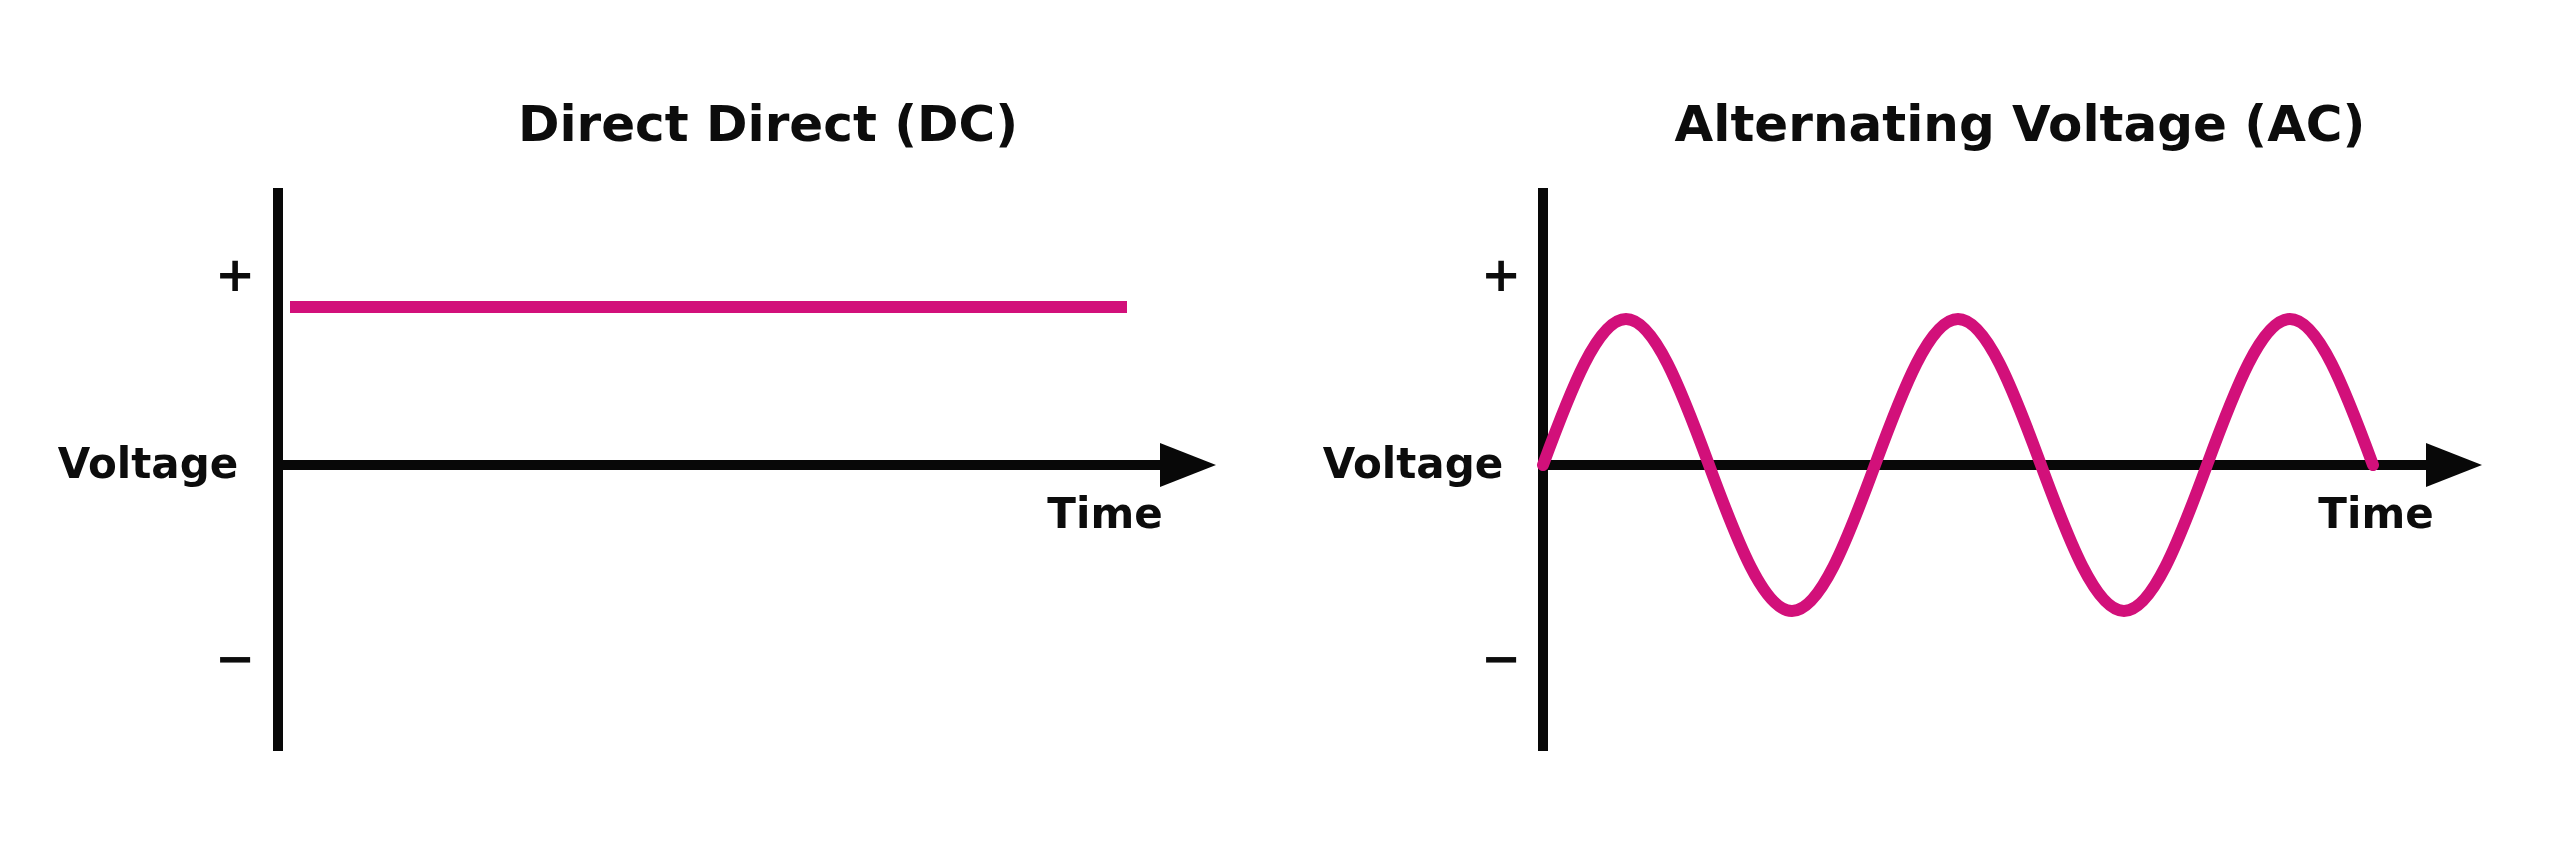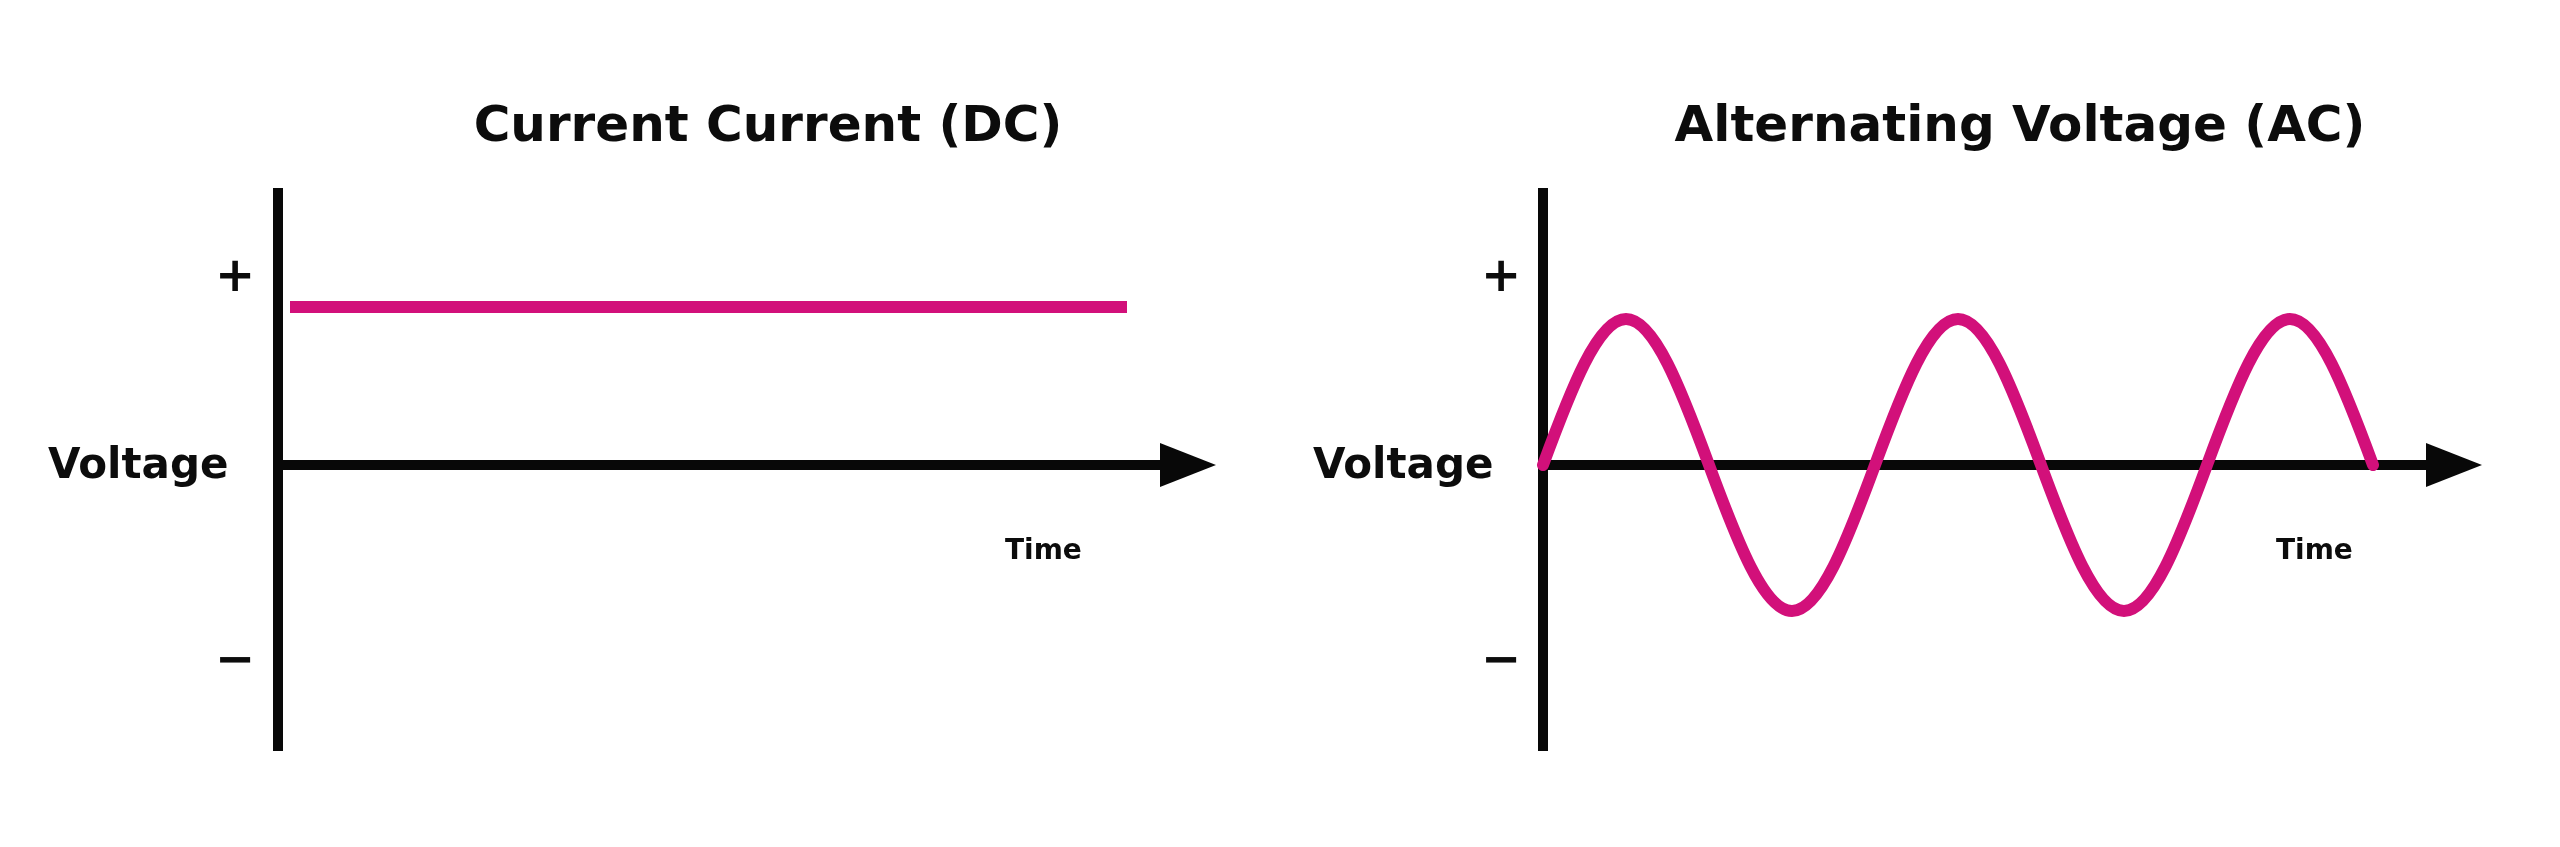--- a/index.html
+++ b/index.html
@@ -30,28 +30,27 @@
     text-align: center;
     line-height: 56px;
   }
   .plus-minus {
     font-size: 48px;
     text-align: center;
     line-height: 52px;
   }
   .voltage {
     font-size: 42px;
-    text-align: left;
+    text-align: center;
     line-height: 48px;
   }
   .time {
-    font-size: 28px;
-    text-align: left;
+    font-size: 42px;
+    text-align: center;
     line-height: 48px;
-    margin-top: 36px;
   }
 </style>
 </head>
 <body>
 
 <svg class="canvas-svg" width="2560" height="847" viewBox="0 0 2560 847">
 
   <g>
 
     <line x1="278" y1="188" x2="278" y2="751" stroke="#080808" stroke-width="10"></line>
@@ -76,21 +75,21 @@
              C 1820 611, 1847 541, 1875 465
              C 1903 389, 1930 319, 1958 319
              C 1986 319, 2013 389, 2041 465
              C 2069 541, 2096 611, 2124 611
              C 2152 611, 2179 541, 2207 465
              C 2235 389, 2262 319, 2290 319
              C 2318 319, 2345 389, 2373 465" fill="none" stroke="#d2107a" stroke-width="12" stroke-linecap="round"></path>
   </g>
 </svg>
 
-<div class="label title" style="left:368px; top:96px; width:800px;">Current Current (DC)</div>
+<div class="label title" style="left:368px; top:96px; width:800px;">Direct Direct (DC)</div>
 <div class="label plus-minus" style="left:195px; top:248px; width:80px;">+</div>
 <div class="label voltage" style="left:48px; top:440px; width:200px;">Voltage</div>
 <div class="label plus-minus" style="left:195px; top:632px; width:80px;">−</div>
 <div class="label time" style="left:1005px; top:490px; width:200px;">Time</div>
 
 <div class="label title" style="left:1620px; top:96px; width:800px;">Alternating Voltage (AC)</div>
 <div class="label plus-minus" style="left:1461px; top:248px; width:80px;">+</div>
 <div class="label voltage" style="left:1313px; top:440px; width:200px;">Voltage</div>
 <div class="label plus-minus" style="left:1461px; top:632px; width:80px;">−</div>
 <div class="label time" style="left:2276px; top:490px; width:200px;">Time</div>

